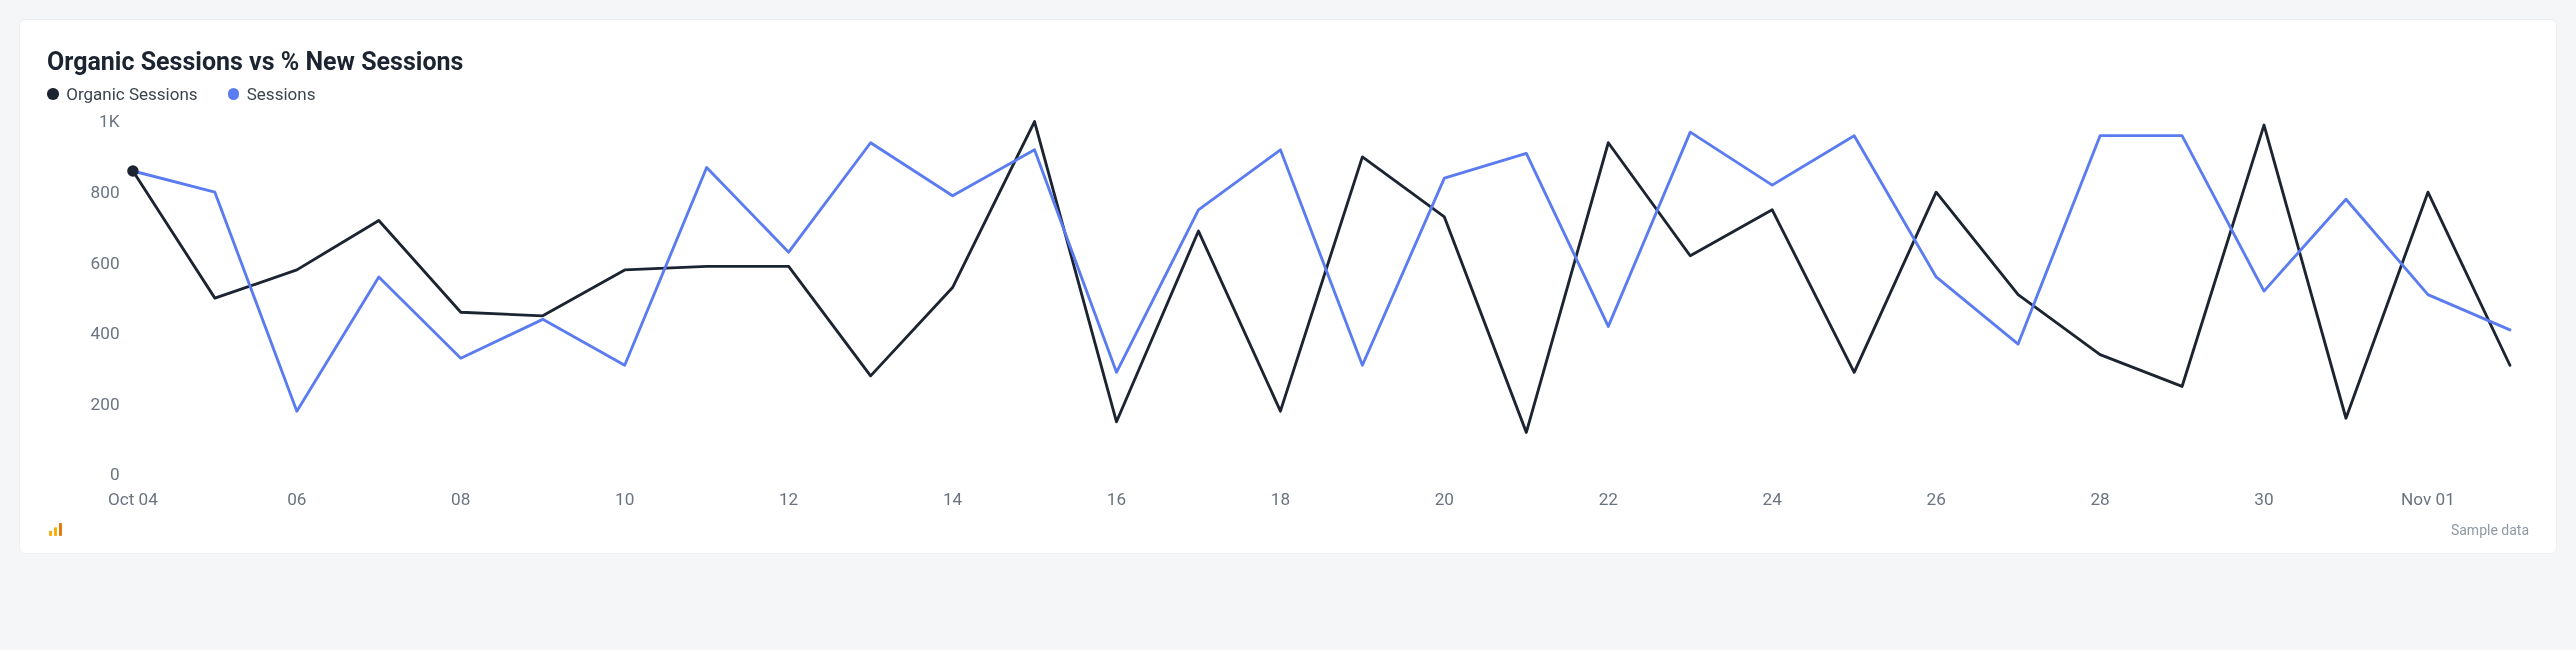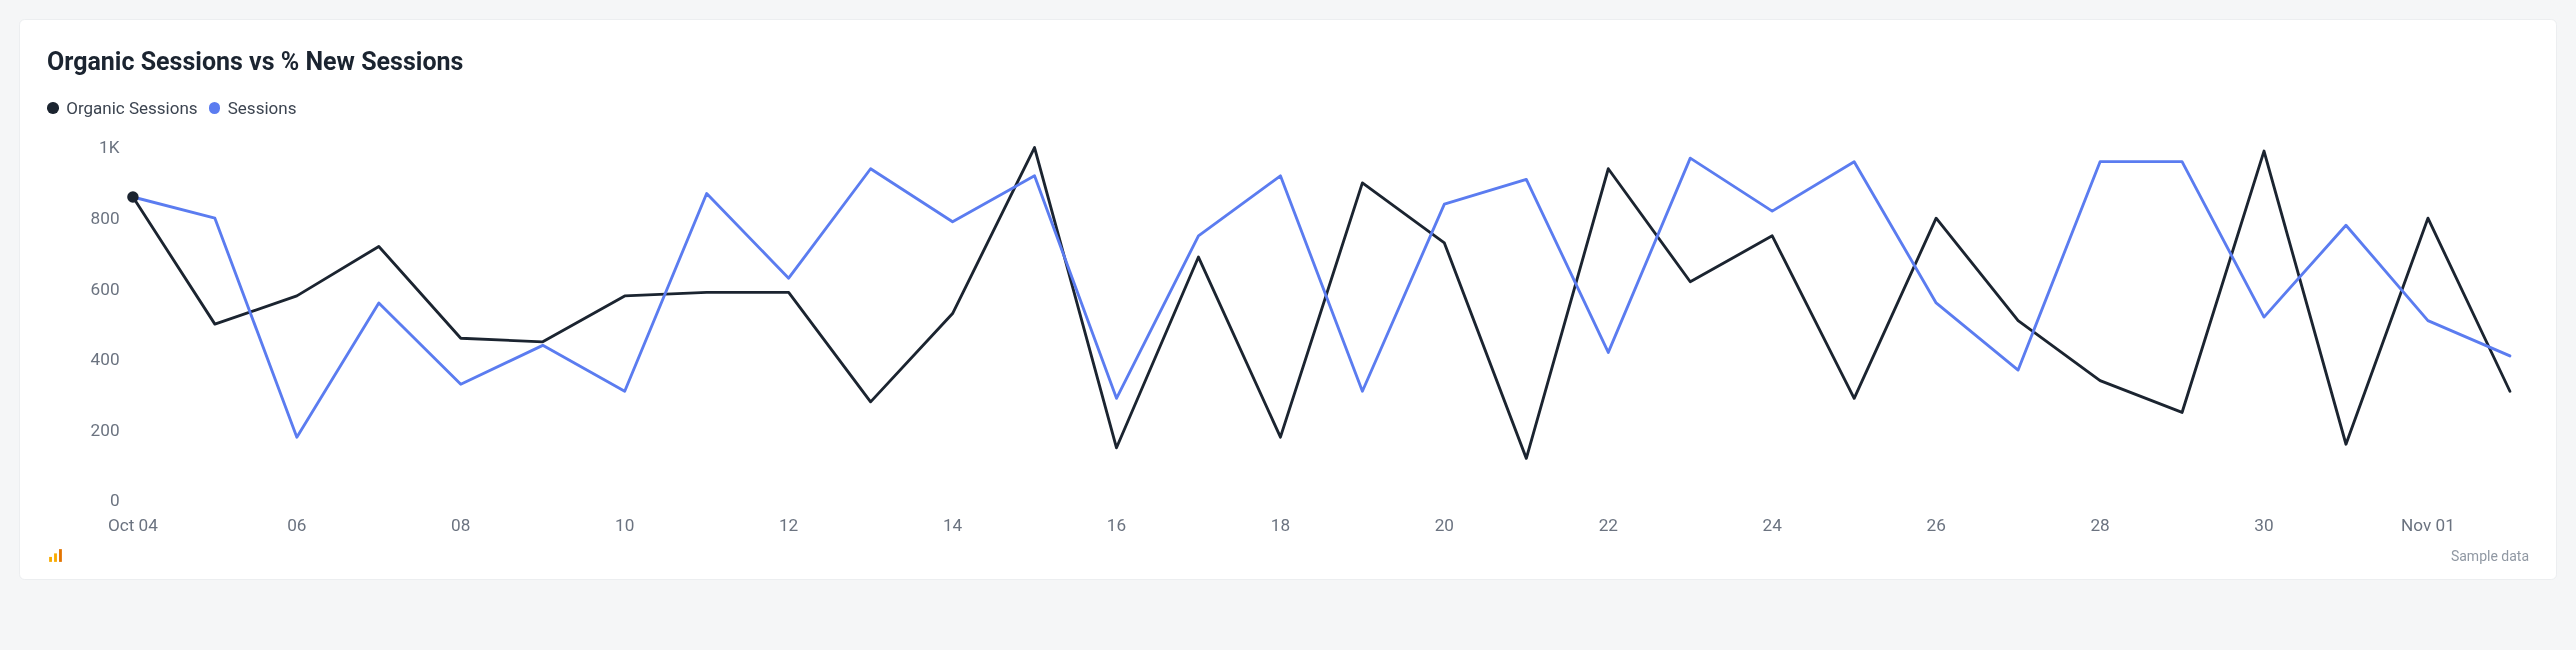--- a/index.html
+++ b/index.html
@@ -13,28 +13,28 @@
     border: 1px solid #eceef0;
     border-radius: 5.7px;
     padding: 27px 27px 15.3px 27px;
     width: 100%;
     max-width: 2576px;
   }
   .title {
     font-size: 25px;
     font-weight: 700;
     color: #1b2430;
-    margin-bottom: 22px;
+    margin-bottom: 8px;
   }
   .legend {
     display: flex;
-    gap: 11px;
+    gap: 30px;
     font-size: 17px;
     color: #3c4450;
-    margin-bottom: 20px;
+    margin-bottom: 8px;
   }
   .legend-item { display: flex; align-items: center; gap: 7.7px; }
   .swatch { width: 11.5px; height: 11.5px; border-radius: 50%; display: inline-block; }
   .chart-wrap { width: 100%; }
   svg { display: block; width: 100%; height: auto; }
   .ytick-label, .xtick-label {
     font-size: 18px;
     fill: #6b7380;
   }
   .footer {

